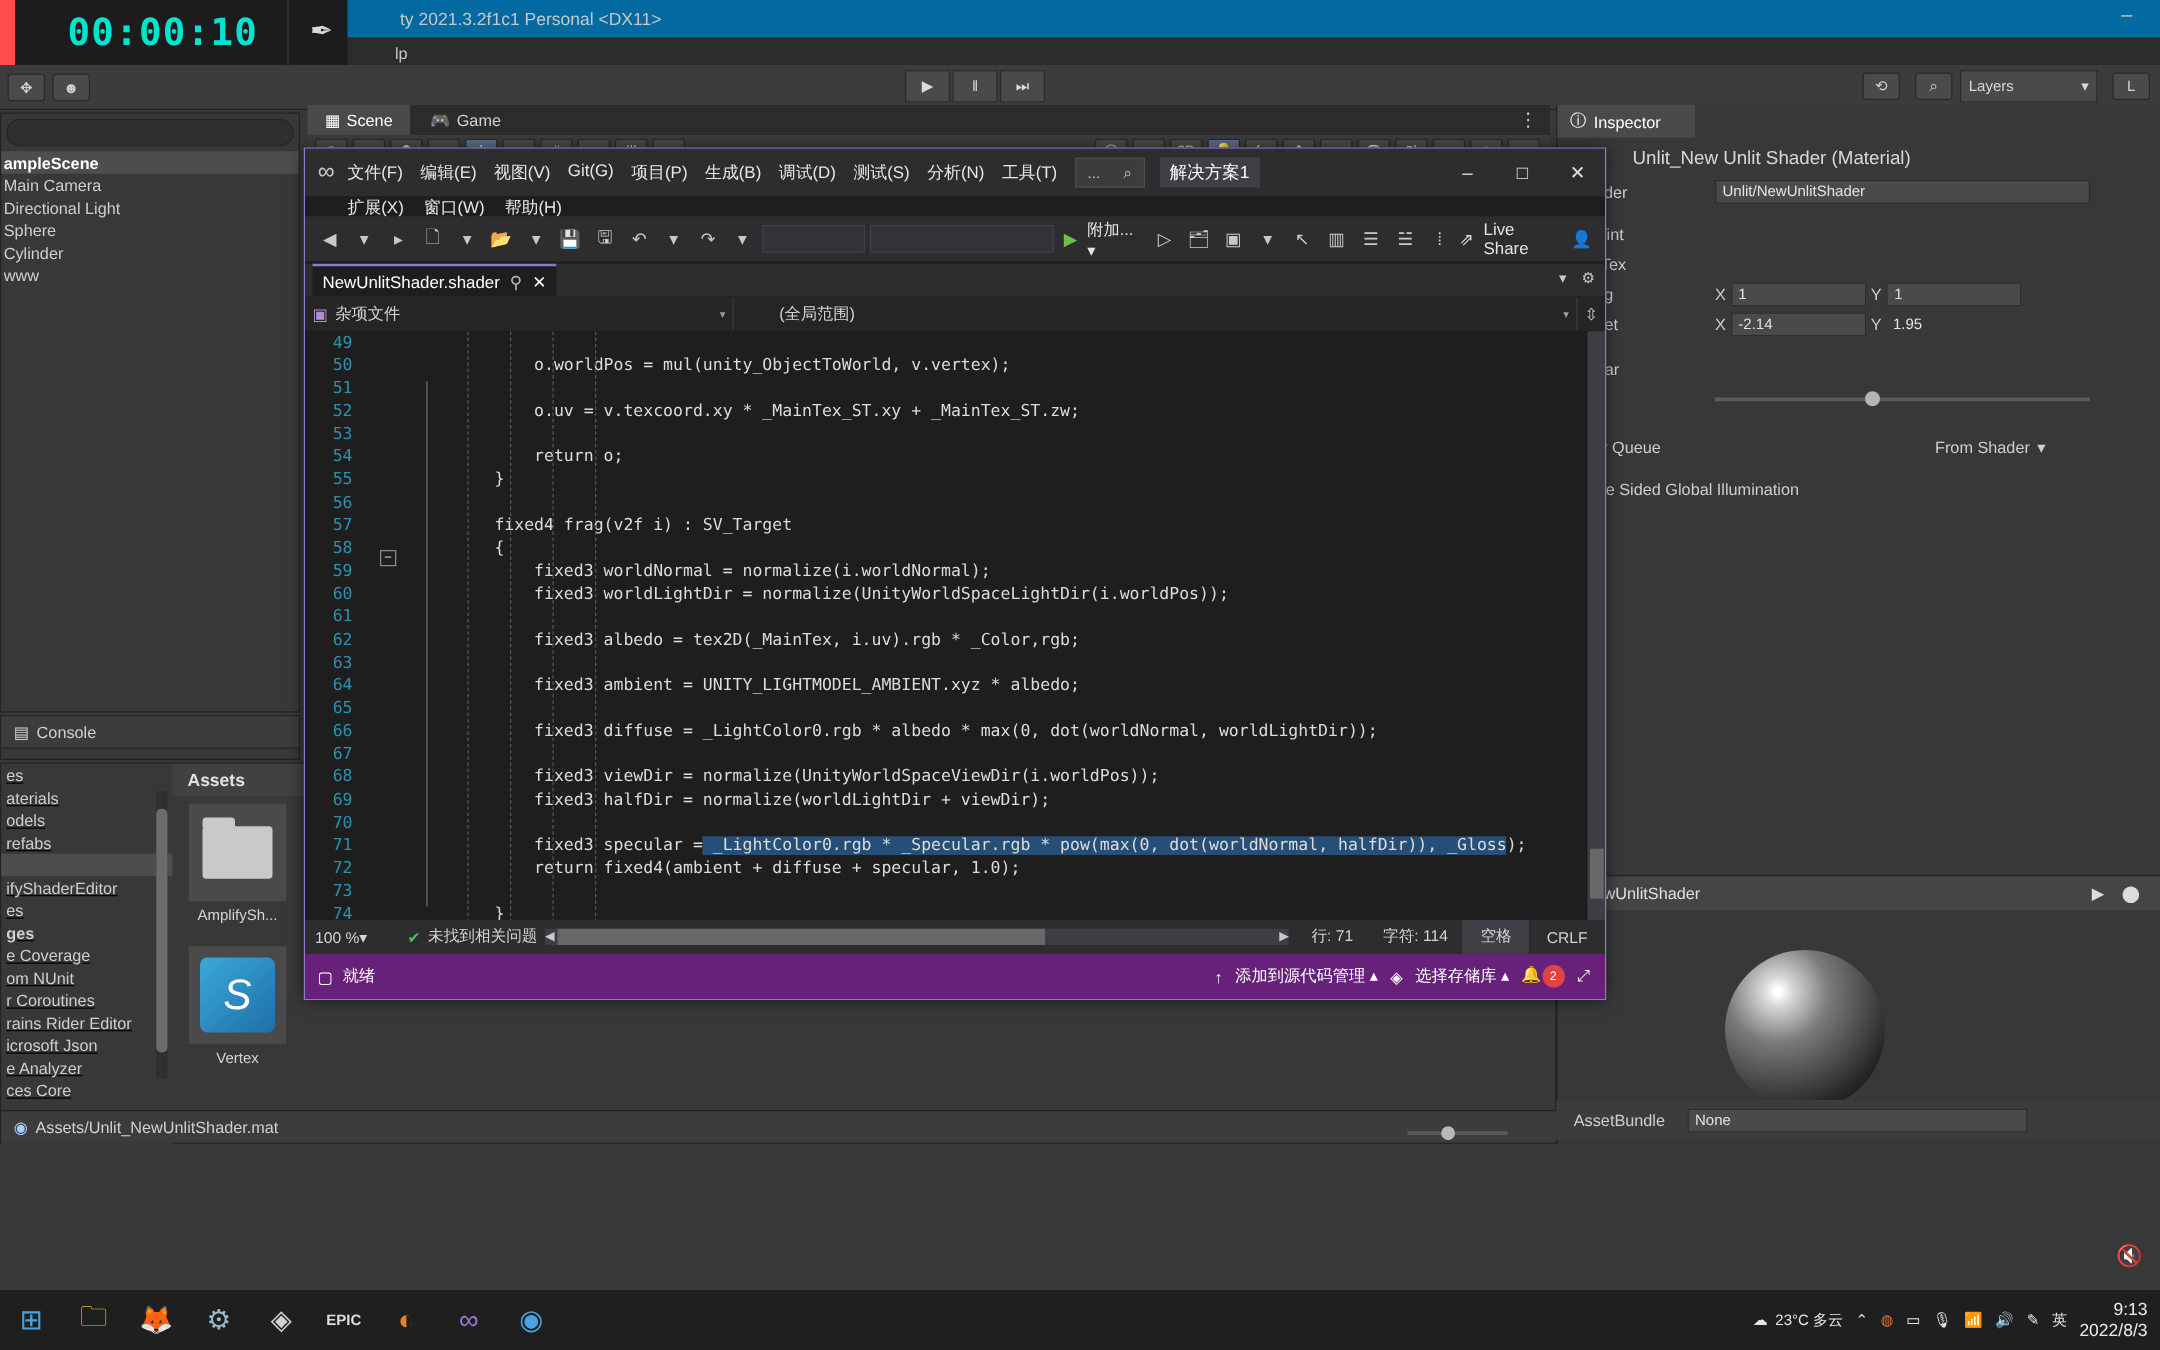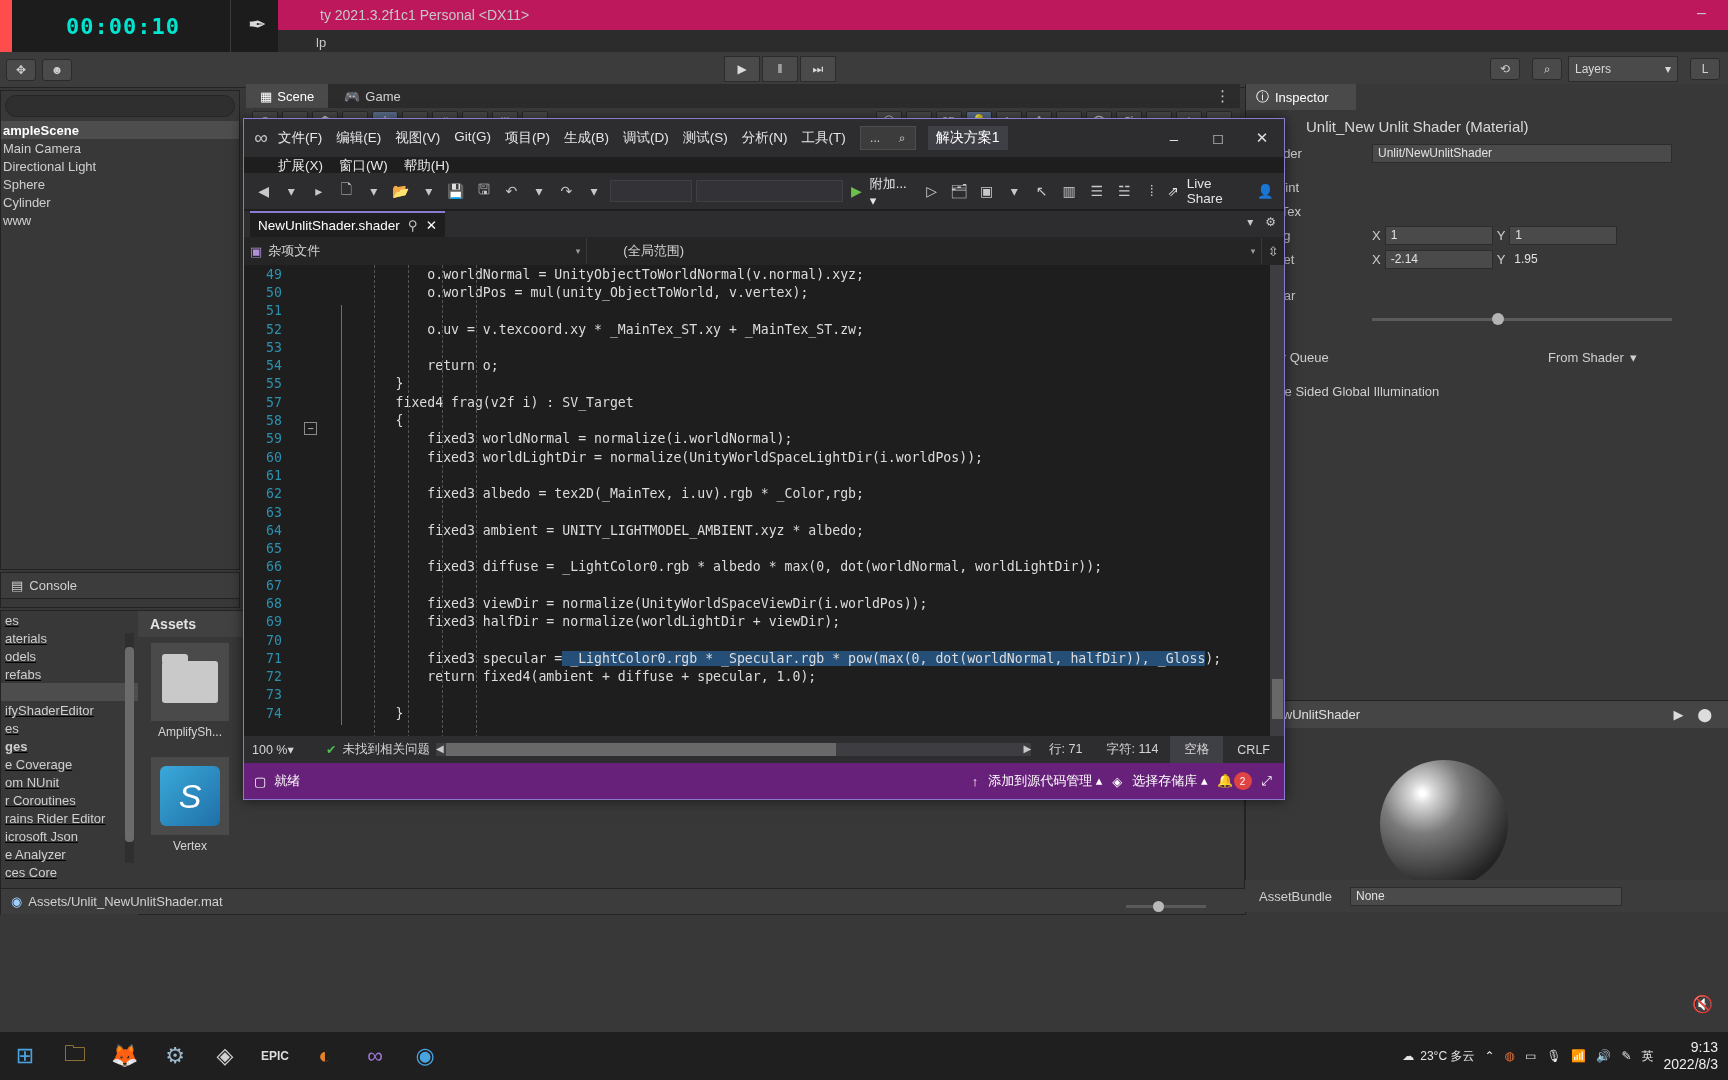--- a/index.html
+++ b/index.html
@@ -4,28 +4,28 @@
 <style>
   * { box-sizing: border-box; margin:0; padding:0; }
   html,body { width:1728px; height:1080px; overflow:hidden; background:#383838;
     font-family:"Liberation Sans", sans-serif; }
   #root { position:relative; width:1728px; height:1080px; }
 
   
   .timer-bar { position:absolute; left:0; top:0; width:278px; height:52px; background:#1c1c1c;
     display:flex; align-items:center; z-index:60; }
   .timer-accent { width:12px; height:52px; background:#ff4d4d; }
-  .timer-text { color:#00e5d0; font-size:22px; font-weight:bold; letter-spacing:1px;
-    font-family:"DejaVu Sans Mono", monospace; margin-left:54px; }
+  .timer-text { color:#00e5d0; font-size:30px; font-weight:bold; letter-spacing:1px;
+    font-family:"DejaVu Sans Mono", monospace; margin-left:42px; }
   .timer-sep { position:absolute; left:230px; top:0; width:1px; height:52px; background:#3a3a3a; }
   .timer-pen { position:absolute; left:248px; top:12px; color:#d8d8d8; font-size:22px; }
 
   
   .unity { position:absolute; inset:0; background:#383838; }
-  .unity-title { position:absolute; left:0; top:0; width:1728px; height:30px; background:#be185d;
+  .unity-title { position:absolute; left:0; top:0; width:1728px; height:30px; background:#0369a1;
     color:#c8c8c8; font-size:14px; display:flex; align-items:center; padding-left:320px; }
   .unity-min { position:absolute; right:22px; top:4px; color:#c8c8c8; font-size:16px; }
   .unity-menu { position:absolute; left:0; top:30px; width:1728px; height:24px; background:#2c2c2c;
     color:#c8c8c8; font-size:13px; display:flex; align-items:center; gap:18px; padding-left:316px;}
 
   .unity-toolbar { position:absolute; left:0; top:52px; width:1728px; height:36px; background:#3c3c3c;
     border-bottom:1px solid #232323; display:flex; align-items:center; }
   .tb-btn { width:30px; height:22px; background:#4a4a4a; border:1px solid #2a2a2a; border-radius:3px;
     margin-left:6px; display:flex; align-items:center; justify-content:center; color:#d0d0d0; font-size:12px;}
   .play-group { position:absolute; left:724px; top:56px; display:flex; gap:2px; }
@@ -535,27 +535,28 @@
         <span class="caret">▾</span>
       </div>
       <div class="nav-combo" style="width:680px; padding-left:36px">
         <span>(全局范围)</span>
         <span class="caret">▾</span>
       </div>
       <div style="width:22px;text-align:center;color:#c8c8c8">⇳</div>
     </div>
 
     <div class="vs-code" id="code-area">
-        <div class="code-line"><span class="ln">49</span><span class="glyph"></span><span class="code-txt">            o.worldNormal = UnityObjectToWorldNormal(v.normal).xyz;</span></div>
+        <div class="code-line"><span class="ln">49</span><span class="glyph"></span></div>
         <div class="code-line"><span class="ln">50</span><span class="glyph"></span><span class="code-txt">            o.worldPos = mul(unity_ObjectToWorld, v.vertex);</span></div>
         <div class="code-line"><span class="ln">51</span><span class="glyph"></span><span class="code-txt"></span></div>
         <div class="code-line"><span class="ln">52</span><span class="glyph"></span><span class="code-txt">            o.uv = v.texcoord.xy * _MainTex_ST.xy + _MainTex_ST.zw;</span></div>
         <div class="code-line"><span class="ln">53</span><span class="glyph"></span><span class="code-txt"></span></div>
         <div class="code-line"><span class="ln">54</span><span class="glyph"></span><span class="code-txt">            return o;</span></div>
         <div class="code-line"><span class="ln">55</span><span class="glyph"></span><span class="code-txt">        }</span></div>
+        <div class="code-line"><span class="ln">56</span><span class="glyph"></span><span class="code-txt"></span></div>
         <div class="code-line"><span class="ln">57</span><span class="glyph"></span><span class="code-txt">        fixed4 frag(v2f i) : SV_Target</span></div>
         <div class="code-line"><span class="ln">58</span><span class="glyph"><span style="position:absolute;left:6px;top:1px;width:13px;height:13px;border:1px solid #8a8a8a;color:#c8c8c8;font-size:10px;line-height:11px;text-align:center">−</span></span><span class="code-txt">        {</span></div>
         <div class="code-line"><span class="ln">59</span><span class="glyph"></span><span class="code-txt">            fixed3 worldNormal = normalize(i.worldNormal);</span></div>
         <div class="code-line"><span class="ln">60</span><span class="glyph"></span><span class="code-txt">            fixed3 worldLightDir = normalize(UnityWorldSpaceLightDir(i.worldPos));</span></div>
         <div class="code-line"><span class="ln">61</span><span class="glyph"></span><span class="code-txt"></span></div>
         <div class="code-line"><span class="ln">62</span><span class="glyph"></span><span class="code-txt">            fixed3 albedo = tex2D(_MainTex, i.uv).rgb * _Color,rgb;</span></div>
         <div class="code-line"><span class="ln">63</span><span class="glyph"></span><span class="code-txt"></span></div>
         <div class="code-line"><span class="ln">64</span><span class="glyph"></span><span class="code-txt">            fixed3 ambient = UNITY_LIGHTMODEL_AMBIENT.xyz * albedo;</span></div>
         <div class="code-line"><span class="ln">65</span><span class="glyph"></span><span class="code-txt"></span></div>
         <div class="code-line"><span class="ln">66</span><span class="glyph"></span><span class="code-txt">            fixed3 diffuse = _LightColor0.rgb * albedo * max(0, dot(worldNormal, worldLightDir));</span></div>

